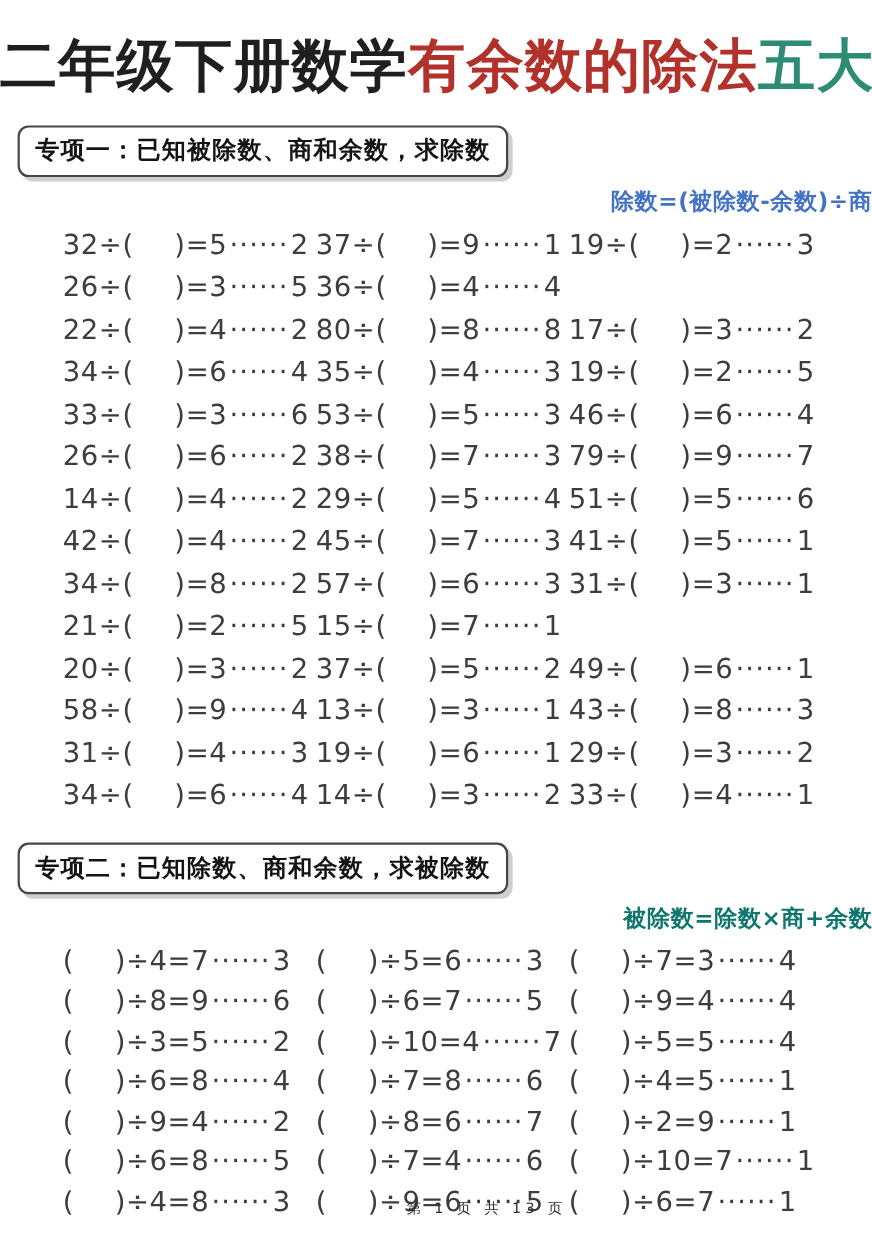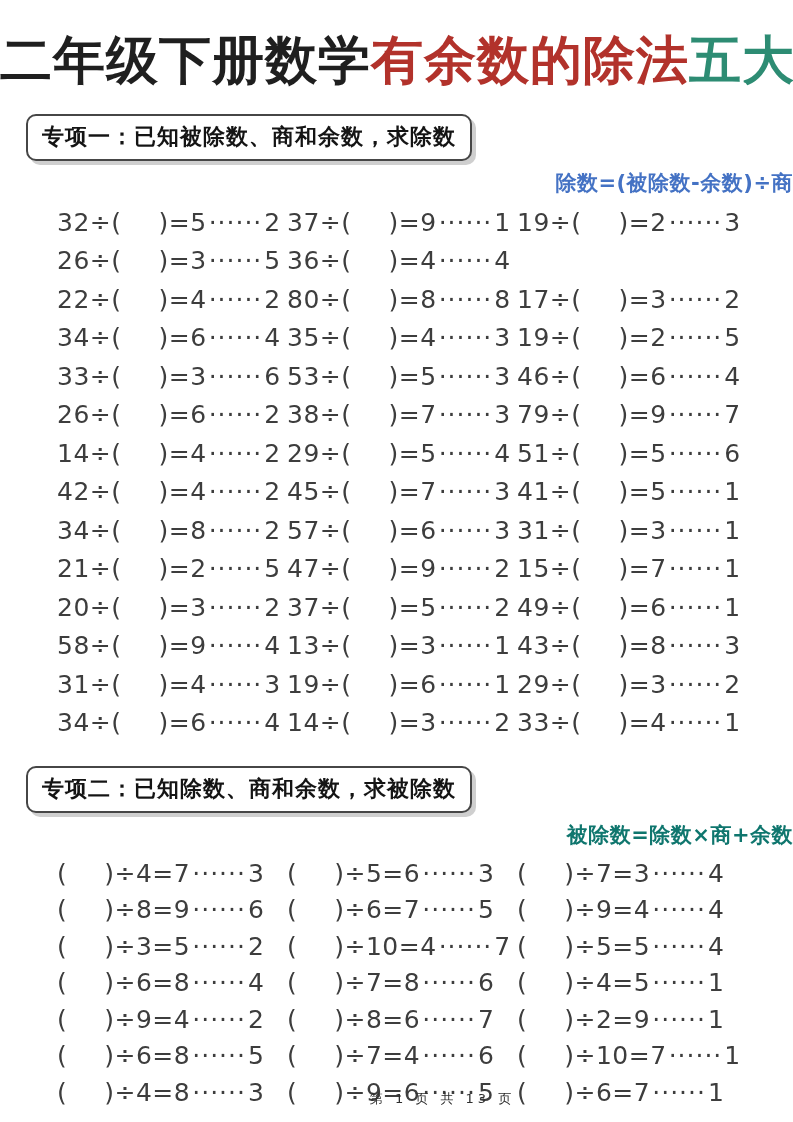--- a/index.html
+++ b/index.html
@@ -22,21 +22,21 @@
     text-align: center;
     font-family: "DejaVu Serif", serif;
     font-size: 52px;
     line-height: 1.15;
     font-weight: bold;
     letter-spacing: 1px;
     white-space: nowrap;
   }
   .heading-box {
     display: inline-block;
-    margin: 24px 0 0 26px;
+    margin: 24px 0 0 16px;
     padding: 6px 14px 7px 14px;
     border: 2.5px solid #464646;
     border-radius: 10px;
     background: #ffffff;
     box-shadow: 4px 4px 0 #cfcfcf;
     font-size: 22px;
     font-weight: bold;
     color: #141414;
     letter-spacing: 1px;
     white-space: nowrap;
@@ -141,21 +141,20 @@
           <div class="equation">45÷(<span class="gap"></span>)=7<span class="dots">······</span>3</div>
           <div class="equation">41÷(<span class="gap"></span>)=5<span class="dots">······</span>1</div>
         </div>
         <div class="eq-row">
           <div class="equation">34÷(<span class="gap"></span>)=8<span class="dots">······</span>2</div>
           <div class="equation">57÷(<span class="gap"></span>)=6<span class="dots">······</span>3</div>
           <div class="equation">31÷(<span class="gap"></span>)=3<span class="dots">······</span>1</div>
         </div>
         <div class="eq-row">
           <div class="equation">21÷(<span class="gap"></span>)=2<span class="dots">······</span>5</div>
-          <div class="equation">47÷(<span class="gap"></span>)=9<span class="dots">······</span>2</div>
           <div class="equation">15÷(<span class="gap"></span>)=7<span class="dots">······</span>1</div>
         </div>
         <div class="eq-row">
           <div class="equation">20÷(<span class="gap"></span>)=3<span class="dots">······</span>2</div>
           <div class="equation">37÷(<span class="gap"></span>)=5<span class="dots">······</span>2</div>
           <div class="equation">49÷(<span class="gap"></span>)=6<span class="dots">······</span>1</div>
         </div>
         <div class="eq-row">
           <div class="equation">58÷(<span class="gap"></span>)=9<span class="dots">······</span>4</div>
           <div class="equation">13÷(<span class="gap"></span>)=3<span class="dots">······</span>1</div>

